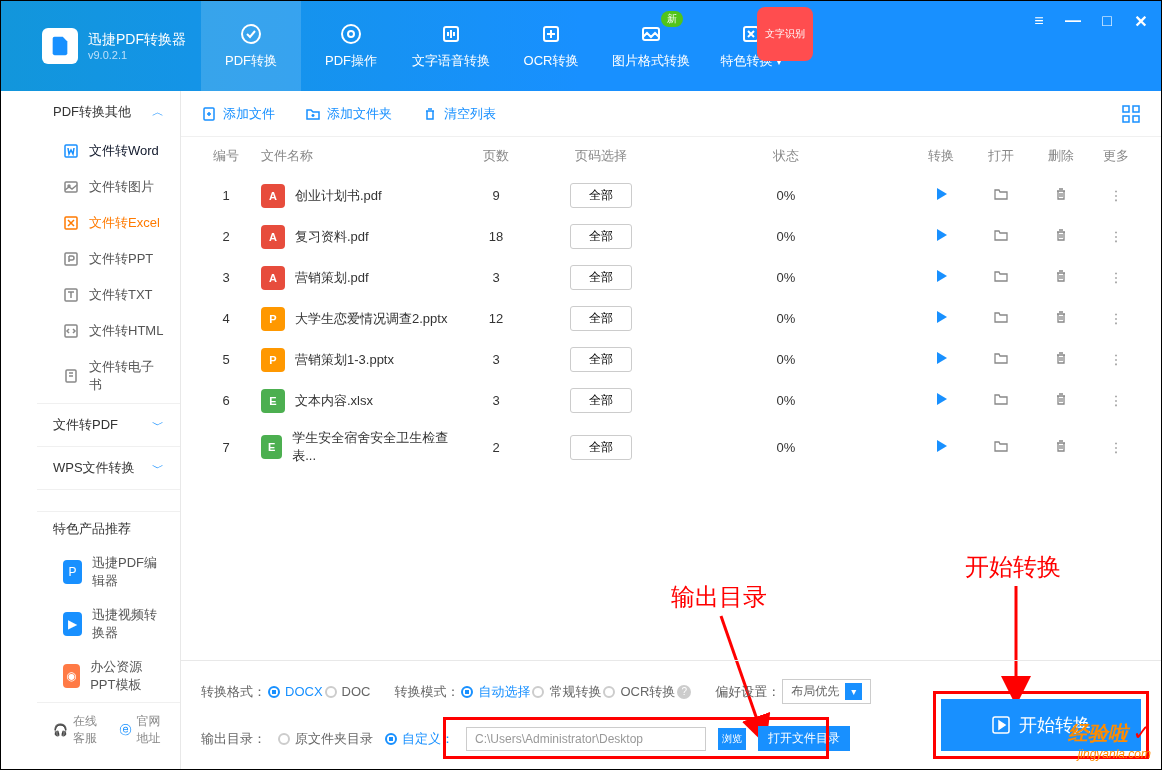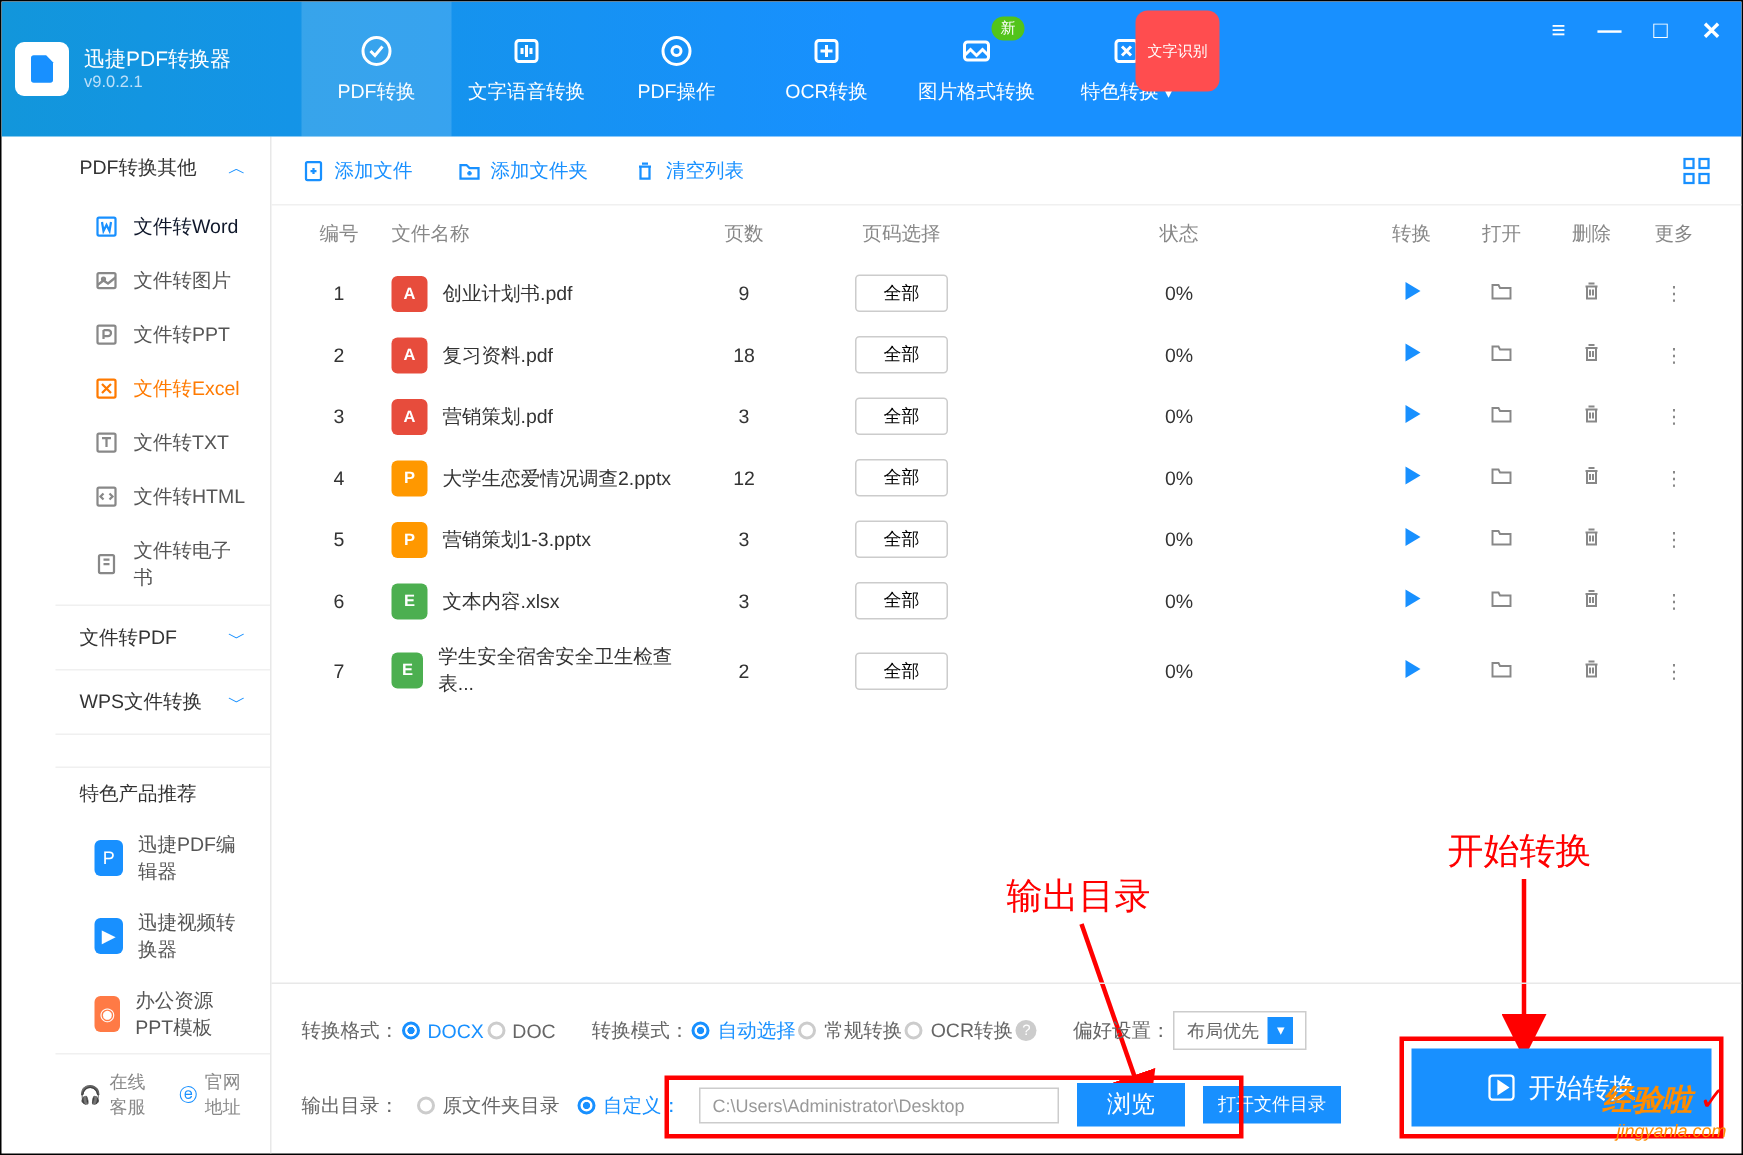--- a/index.html
+++ b/index.html
@@ -1,19 +1,19 @@
 <!DOCTYPE html>
 <html><head>
 <meta charset="utf-8">
 <style>
 * { margin: 0; padding: 0; box-sizing: border-box; font-family: "Microsoft YaHei", Arial, sans-serif; }
 body { background: #fff; width: 1162px; height: 770px; position: relative; overflow: hidden; border: 1px solid #000; }
 
 .topbar { height: 90px; background: linear-gradient(to right, #1296db, #1890ff, #1890ff); display: flex; align-items: center; color: #fff; position: relative; }
-.logo-area { width: 200px; display: flex; align-items: center; padding-left: 9px; }
+.logo-area { width: 200px; display: flex; align-items: center; padding-left: 41px; }
 .logo-icon { width: 36px; height: 36px; background: #fff; border-radius: 6px; display: flex; align-items: center; justify-content: center; margin-right: 10px; }
 .logo-icon svg { fill: #1890ff; }
 .logo-text { font-size: 14px; color: #fff; }
 .logo-version { font-size: 11px; color: #bce0fa; }
 
 .nav-tabs { display: flex; height: 100%; }
 .nav-tab { width: 100px; display: flex; flex-direction: column; align-items: center; justify-content: center; cursor: pointer; position: relative; }
 .nav-tab.active { background: rgba(255,255,255,0.15); }
 .nav-tab-icon { width: 24px; height: 24px; margin-bottom: 6px; }
 .nav-tab-label { font-size: 13px; }
@@ -77,21 +77,21 @@
 .radio-opt { display: flex; align-items: center; gap: 5px; cursor: pointer; }
 .radio-dot { width: 12px; height: 12px; border-radius: 50%; border: 2px solid #ccc; display: inline-block; }
 .radio-dot.checked { border-color: #1890ff; background: radial-gradient(circle, #1890ff 40%, transparent 45%); }
 .radio-opt.checked span { color: #1890ff; }
 .help-icon { width: 14px; height: 14px; border-radius: 50%; background: #ccc; color: #fff; font-size: 10px; display: inline-flex; align-items: center; justify-content: center; }
 .pref-select { border: 1px solid #ccc; padding: 3px 8px; font-size: 12px; background: #fff; display: flex; align-items: center; }
 .pref-select .dd { background: #1890ff; color: #fff; padding: 3px 6px; margin-left: 6px; font-size: 10px; }
 
 .output-row { display: flex; align-items: center; gap: 12px; font-size: 13px; color: #666; }
 .path-input { width: 240px; padding: 4px 8px; border: 1px solid #ccc; font-size: 12px; color: #999; }
-.browse-btn { background: #1890ff; color: #fff; padding: 4px 20px; font-size: 16px; cursor: pointer; }
+.browse-btn { background: #1890ff; color: #fff; padding: 4px 4px; font-size: 10px; cursor: pointer; }
 .open-dir-btn { background: #1890ff; color: #fff; padding: 4px 10px; font-size: 12px; cursor: pointer; }
 
 .highlight-box { border: 3px solid #ff0000; position: absolute; }
 .arrow-red { position: absolute; }
 .annotation-text { position: absolute; font-size: 24px; color: #ff0000; font-weight: normal; }
 
 .start-btn-wrap { position: absolute; right: 20px; bottom: 18px; }
 .start-btn { background: #1890ff; color: #fff; padding: 14px 50px; font-size: 18px; cursor: pointer; display: flex; align-items: center; gap: 8px; }
 
 .watermark { position: absolute; right: 10px; bottom: 8px; text-align: right; pointer-events: none; z-index: 100; }
@@ -117,31 +117,31 @@
   <div class="nav-tabs">
     <div class="nav-tab active">
       <svg class="nav-tab-icon" viewBox="0 0 24 24" fill="none" stroke="#fff" stroke-width="2">
           <circle cx="12" cy="12" r="9"></circle>
           <path d="M8 12l3 3 5-6"></path>
         </svg>
       <span class="nav-tab-label">PDF转换</span>
     </div>
     <div class="nav-tab">
       <svg class="nav-tab-icon" viewBox="0 0 24 24" fill="none" stroke="#fff" stroke-width="2">
+          <circle cx="12" cy="12" r="9"></circle>
+          <circle cx="12" cy="12" r="3"></circle>
+        </svg>
+      <span class="nav-tab-label">PDF操作</span>
+    </div>
+    <div class="nav-tab">
+      <svg class="nav-tab-icon" viewBox="0 0 24 24" fill="none" stroke="#fff" stroke-width="2">
           <rect x="5" y="5" width="14" height="14" rx="2"></rect>
           <path d="M9 10v4M12 8v8M15 10v4"></path>
         </svg>
       <span class="nav-tab-label">文字语音转换</span>
-    </div>
-    <div class="nav-tab">
-      <svg class="nav-tab-icon" viewBox="0 0 24 24" fill="none" stroke="#fff" stroke-width="2">
-          <circle cx="12" cy="12" r="9"></circle>
-          <circle cx="12" cy="12" r="3"></circle>
-        </svg>
-      <span class="nav-tab-label">PDF操作</span>
     </div>
     <div class="nav-tab">
       <svg class="nav-tab-icon" viewBox="0 0 24 24" fill="none" stroke="#fff" stroke-width="2">
           <rect x="5" y="5" width="14" height="14" rx="2"></rect>
           <path d="M12 8v8M8 12h8"></path>
         </svg>
       <span class="nav-tab-label">OCR转换</span>
     </div>
     <div class="nav-tab">
       <svg class="nav-tab-icon" viewBox="0 0 24 24" fill="none" stroke="#fff" stroke-width="2">
@@ -188,37 +188,37 @@
       <div class="side-item">
         <span class="side-item-icon">
             <svg width="16" height="16" viewBox="0 0 16 16">
               <rect x="2" y="3" width="12" height="10" rx="1"></rect>
               <circle cx="6" cy="7" r="1"></circle>
               <path d="M2 11l4-3 3 2 5-4"></path>
             </svg>
           </span>
         <span>文件转图片</span>
       </div>
+      <div class="side-item active">
+        <span class="side-item-icon">
+            <svg width="16" height="16" viewBox="0 0 16 16">
+              <rect x="2" y="2" width="12" height="12" rx="1"></rect>
+              <path d="M5 5l6 6M11 5l-6 6"></path>
+            </svg>
+          </span>
+        <span>文件转Excel</span>
+      </div>
       <div class="side-item">
         <span class="side-item-icon">
             <svg width="16" height="16" viewBox="0 0 16 16">
               <rect x="2" y="2" width="12" height="12" rx="1"></rect>
               <path d="M6 5v6M6 5h3a2 2 0 010 4H6"></path>
             </svg>
           </span>
         <span>文件转PPT</span>
-      </div>
-      <div class="side-item active">
-        <span class="side-item-icon">
-            <svg width="16" height="16" viewBox="0 0 16 16">
-              <rect x="2" y="2" width="12" height="12" rx="1"></rect>
-              <path d="M5 5l6 6M11 5l-6 6"></path>
-            </svg>
-          </span>
-        <span>文件转Excel</span>
       </div>
       <div class="side-item">
         <span class="side-item-icon">
             <svg width="16" height="16" viewBox="0 0 16 16">
               <rect x="2" y="2" width="12" height="12" rx="1"></rect>
               <path d="M5 5h6M8 5v6"></path>
             </svg>
           </span>
         <span>文件转TXT</span>
       </div>

